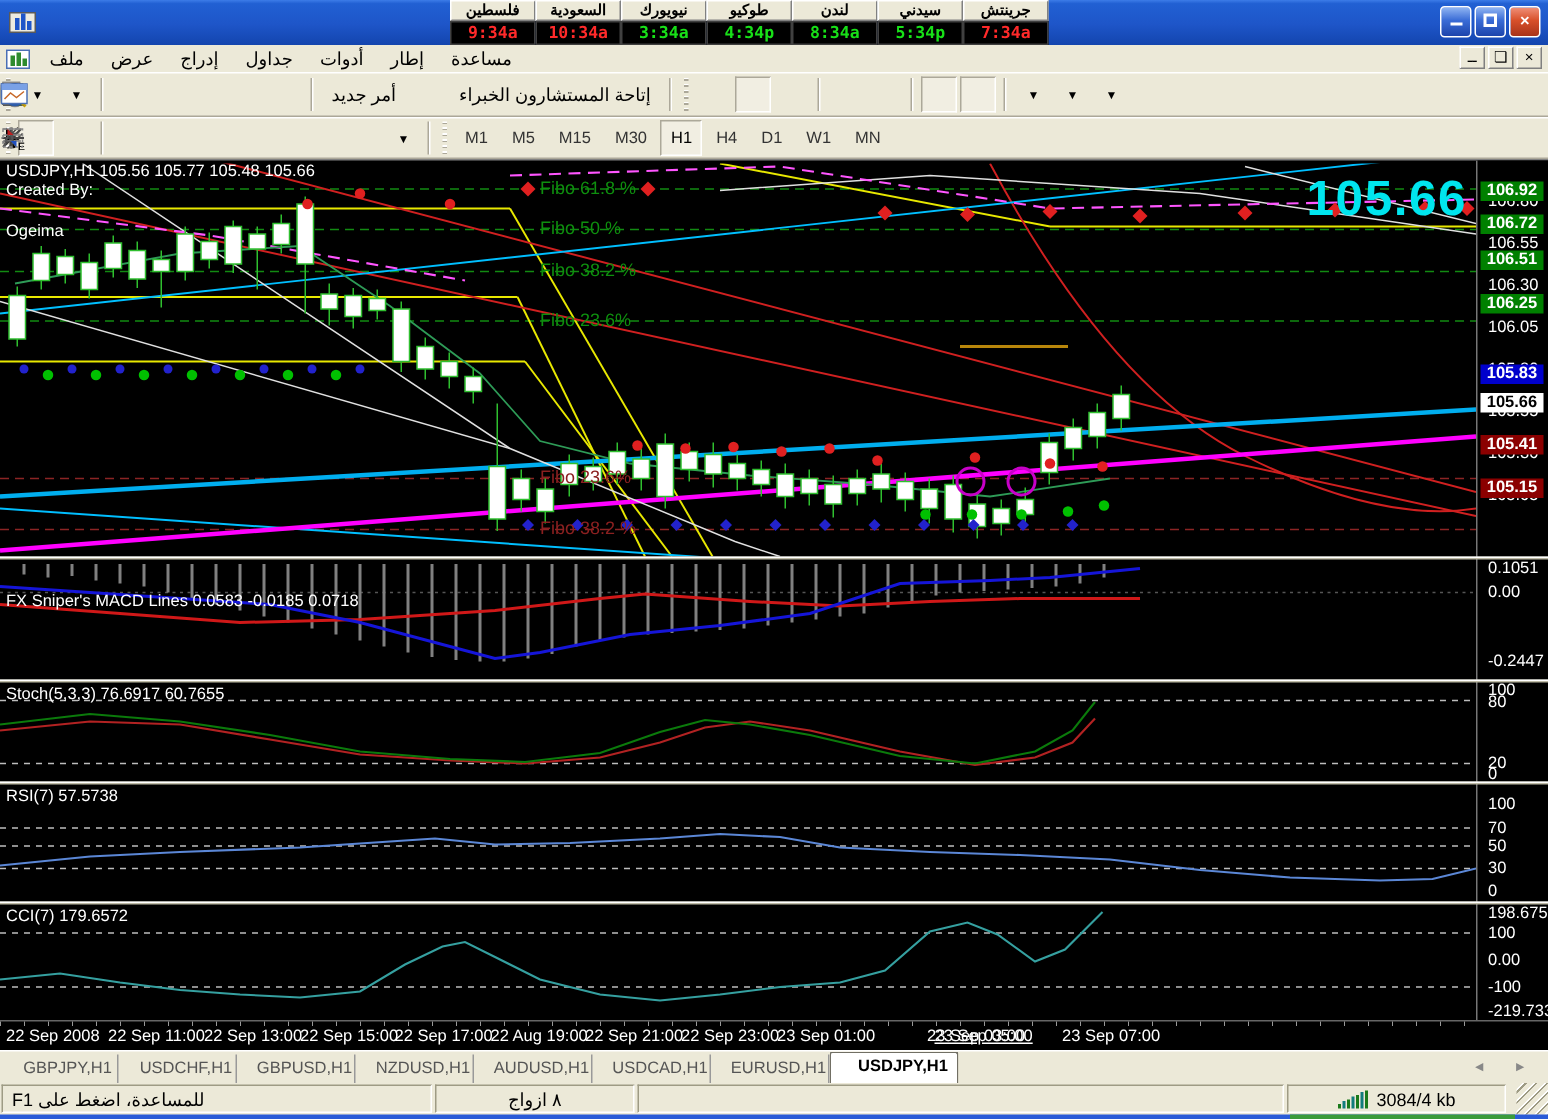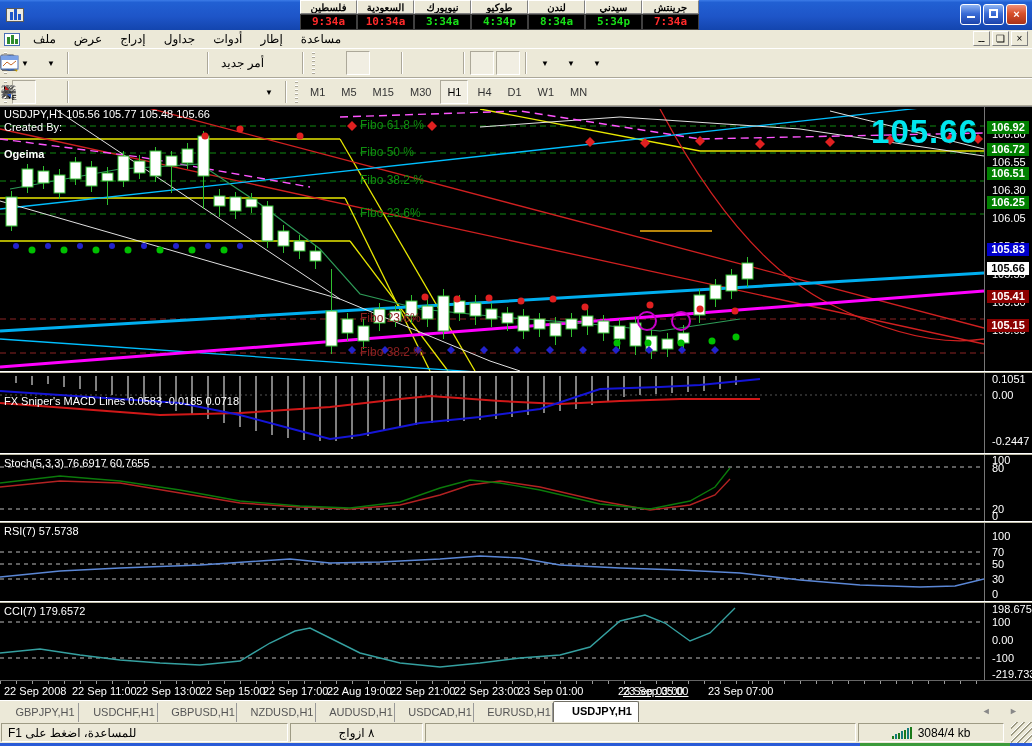--- a/index.html
+++ b/index.html
@@ -223,20 +223,28 @@
         <path d="M4 4 H11 M4 7 H11 M4 10 H9" stroke="#AAA"></path>
         <text x="9" y="17" fill="#0A9A0A" font-size="14" font-weight="bold">+</text>
       </svg>
     <span class="tlabel">أمر جديد</span>
   </div>
   <div class="tbtn">
     <svg width="20" height="20">
         <rect x="5.5" y="5.5" width="9" height="9" fill="#F7CE46" stroke="#B8860B" transform="rotate(45 10 10)"></rect>
         <text x="8.5" y="14" font-size="10" font-weight="bold" fill="#7A5A00">!</text>
       </svg>
+  </div>
+  <div class="tbtn">
+    <svg width="20" height="20">
+        <circle cx="10" cy="12" r="6" fill="#E8E4D0" stroke="#888"></circle>
+        <path d="M4 9 Q10 3 16 9" fill="#5577AA" stroke="#335"></path>
+        <circle cx="12" cy="13" r="2" fill="#D02020"></circle>
+      </svg>
+    <span class="tlabel">إتاحة المستشارون الخبراء</span>
   </div>
   <div class="tsep"></div>
   <div class="grip"></div>
   <div class="tbtn">
     <svg width="18" height="18">
         <path d="M2 16 H16 M2 16 V2" stroke="#555"></path>
         <path d="M6 4 V13 M4 6 H6 M6 11 H8 M11 6 V14 M9 8 H11 M11 12 H13" stroke="#1A7A1A"></path>
       </svg>
   </div>
   <div class="tbtn pressed">
@@ -557,21 +565,21 @@
       <path d="M583 237L587 241L583 245L579 241Z" fill="#2222CC"></path>
       <path d="M616 237L620 241L616 245L612 241Z" fill="#2222CC"></path>
       <path d="M649 237L653 241L649 245L645 241Z" fill="#2222CC"></path>
       <path d="M682 237L686 241L682 245L678 241Z" fill="#2222CC"></path>
       <path d="M715 237L719 241L715 245L711 241Z" fill="#2222CC"></path>
       <circle cx="647" cy="212" r="9" fill="none" stroke="#C800C8" stroke-width="2"></circle>
       <circle cx="681" cy="212" r="9" fill="none" stroke="#C800C8" stroke-width="2"></circle>
     </svg>
   <div class="hline" style="top:1px;">USDJPY,H1 105.56 105.77 105.48 105.66</div>
   <div class="hline" style="top:14px;">Created By:</div>
-  <div class="hline" style="top:41px;font-weight:bold;">Ogeima</div>
+  <div class="hline" style="top:41px;">Ogeima</div>
   <div class="big-price">105.66</div>
   <div id="fibo-layer">
       <div class="fibo" style="top: 11px; left: 360px; color: rgb(14, 143, 14);">Fibo 61.8 %</div>
       <div class="fibo" style="top: 38px; left: 360px; color: rgb(14, 143, 14);">Fibo 50 %</div>
       <div class="fibo" style="top: 66px; left: 360px; color: rgb(14, 143, 14);">Fibo 38.2 %</div>
       <div class="fibo" style="top: 99px; left: 360px; color: rgb(14, 143, 14);">Fibo 23.6%</div>
       <div class="fibo" style="top: 204px; left: 360px; color: rgb(139, 32, 32);">Fibo 23.6%</div>
       <div class="fibo" style="top: 238px; left: 360px; color: rgb(139, 32, 32);">Fibo 38.2 %</div>
     </div>
 

